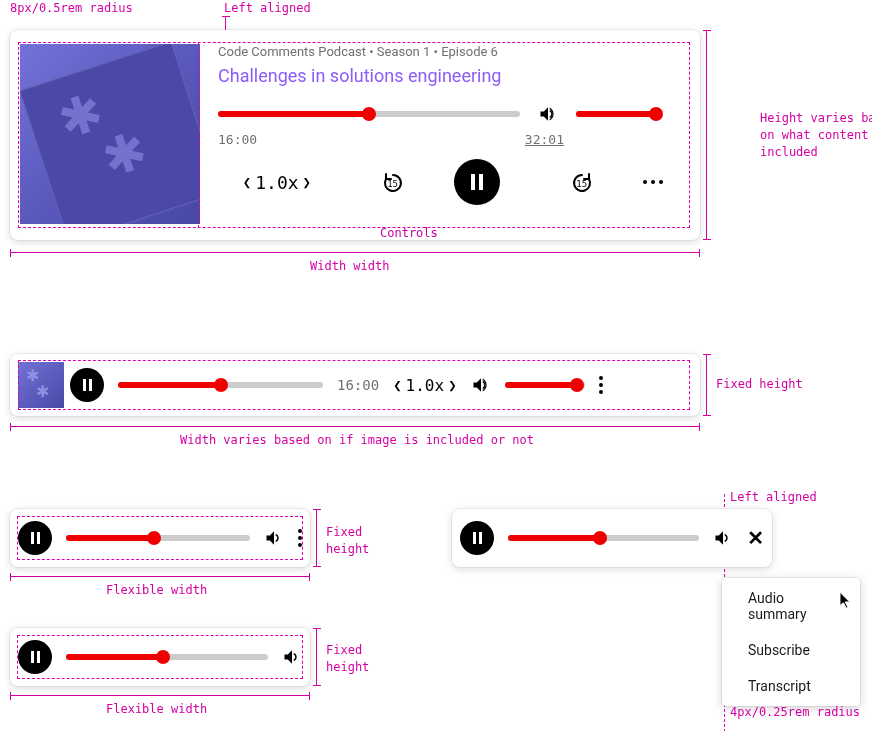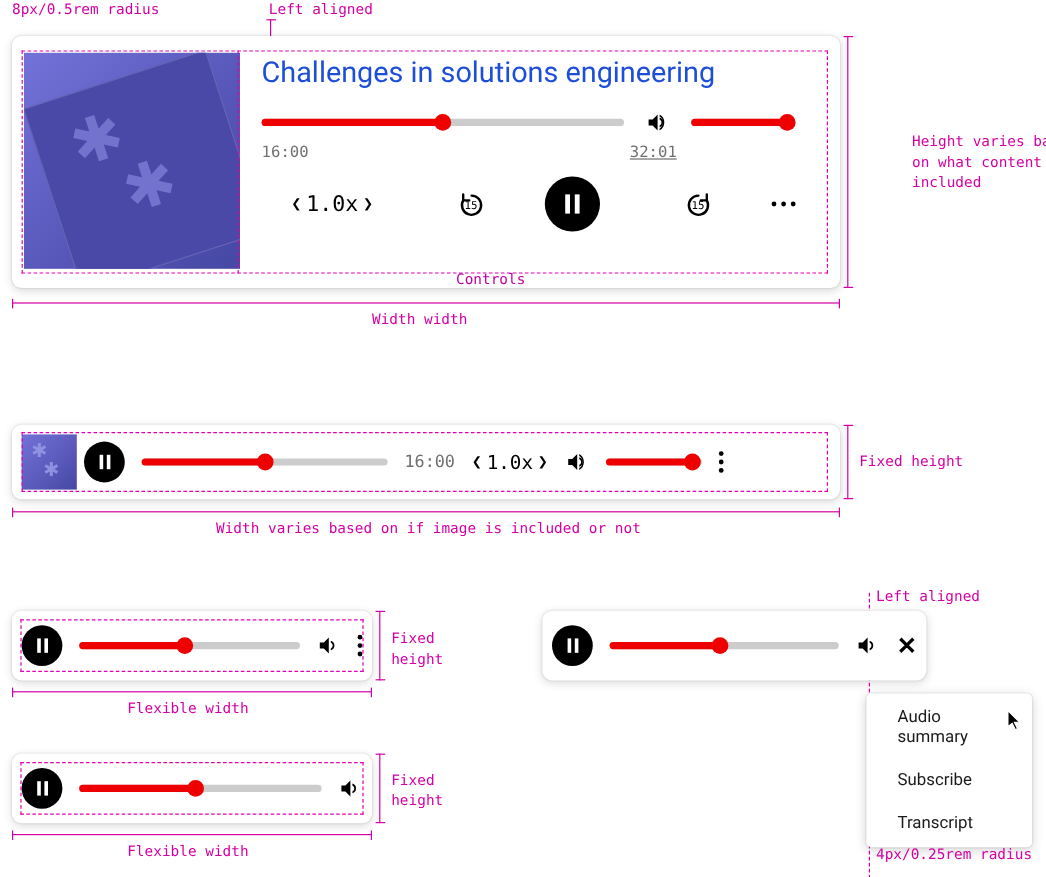--- a/index.html
+++ b/index.html
@@ -85,21 +85,21 @@
   }
   .p1-thumb .starbox::after {
     content: "✱";
     position:absolute;
     font-size:52px; color: rgba(120,120,210,0.9);
     left: 58px; top: 62px;
   }
   #p1-divider { position:absolute; left:198px; top:42px; width:0; height:186px; border-left:1px dashed #e000b3; }
   .p1-body { position:absolute; left:208px; top:10px; right:12px; }
   .p1-meta { font-size:13px; color:#707070; margin-top:4px; }
-  .p1-title { font-size:24px; font-weight:400; margin-top:6px; color:#1d4ed8; }
+  .p1-title { font-size:18px; font-weight:400; margin-top:6px; color:#8b5cf6; }
   .p1-seek-row { display:flex; align-items:center; gap:18px; margin-top:18px; }
   .seek {
     position: relative;
     height: 6px; background: #ccc; border-radius: 3px;
     flex: 1;
   }
   .seek-fill {
     position:absolute; left:0; top:0; bottom:0;
     background:#ee0000; border-radius:3px;
   }
@@ -193,20 +193,21 @@
 
   <div class="anno" style="left:10px; top:0;">8px/0.5rem radius</div>
   <div class="anno" style="left:224px; top:0;">Left aligned</div>
   <div class="anno-line-v" style="left:225px; top:16px; height:26px;"></div>
 
   <div id="p1" class="card">
     <div class="p1-thumb">
         <div class="starbox"></div>
       </div>
     <div class="p1-body">
+      <div class="p1-meta">Code Comments Podcast • Season 1 • Episode 6</div>
       <div class="p1-title">Challenges in solutions engineering</div>
       <div class="p1-seek-row">
         <div class="seek" style="width:302px; flex:none;">
           <div class="seek-fill" style="width:50%;"></div>
           <div class="seek-knob" style="left:50%;"></div>
         </div>
         <span class="vol-icon">
           <svg class="ico" viewBox="0 0 24 24" width="22" height="22" fill="#000">
               <path d="M3 9v6h4l5 5V4L7 9H3zm13.5 3a4.5 4.5 0 0 0-2.5-4v8a4.5 4.5 0 0 0 2.5-4zm-2.5-8v2.06A8 8 0 0 1 14 20v2.06A10 10 0 0 0 14 4z" opacity="0"></path>
               <path d="M3 9v6h4l5 5V4L7 9H3z"></path>

